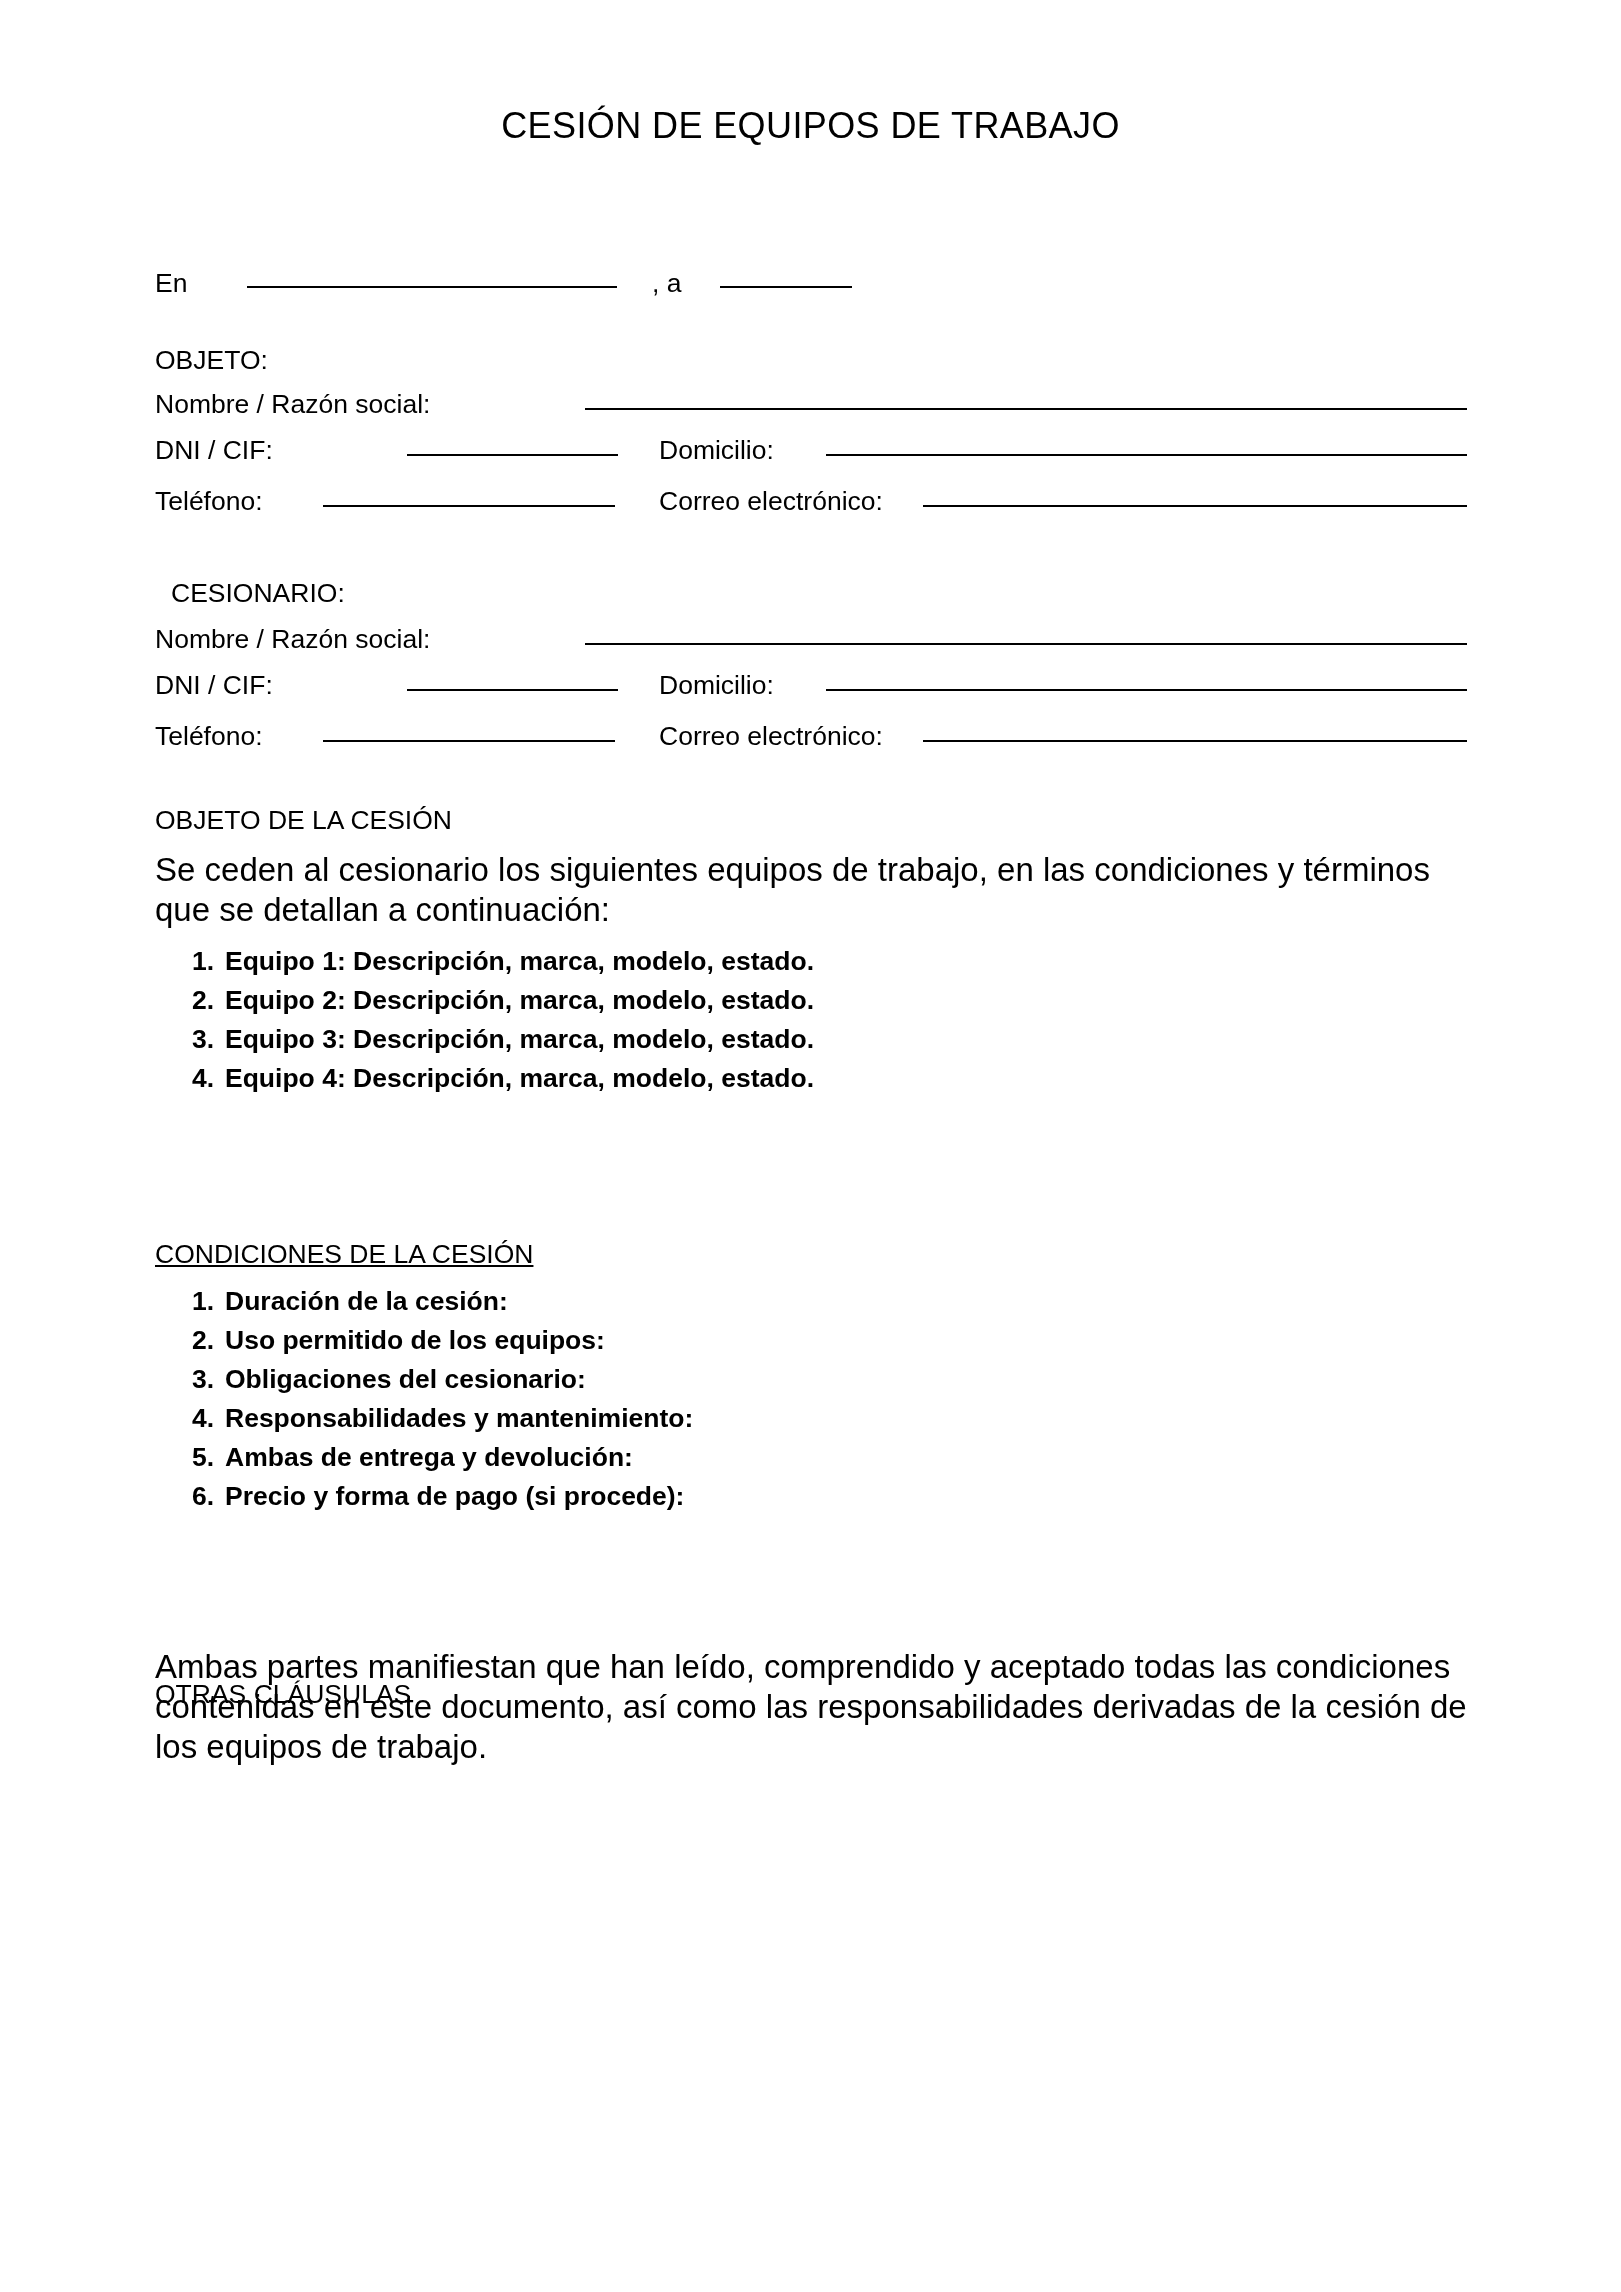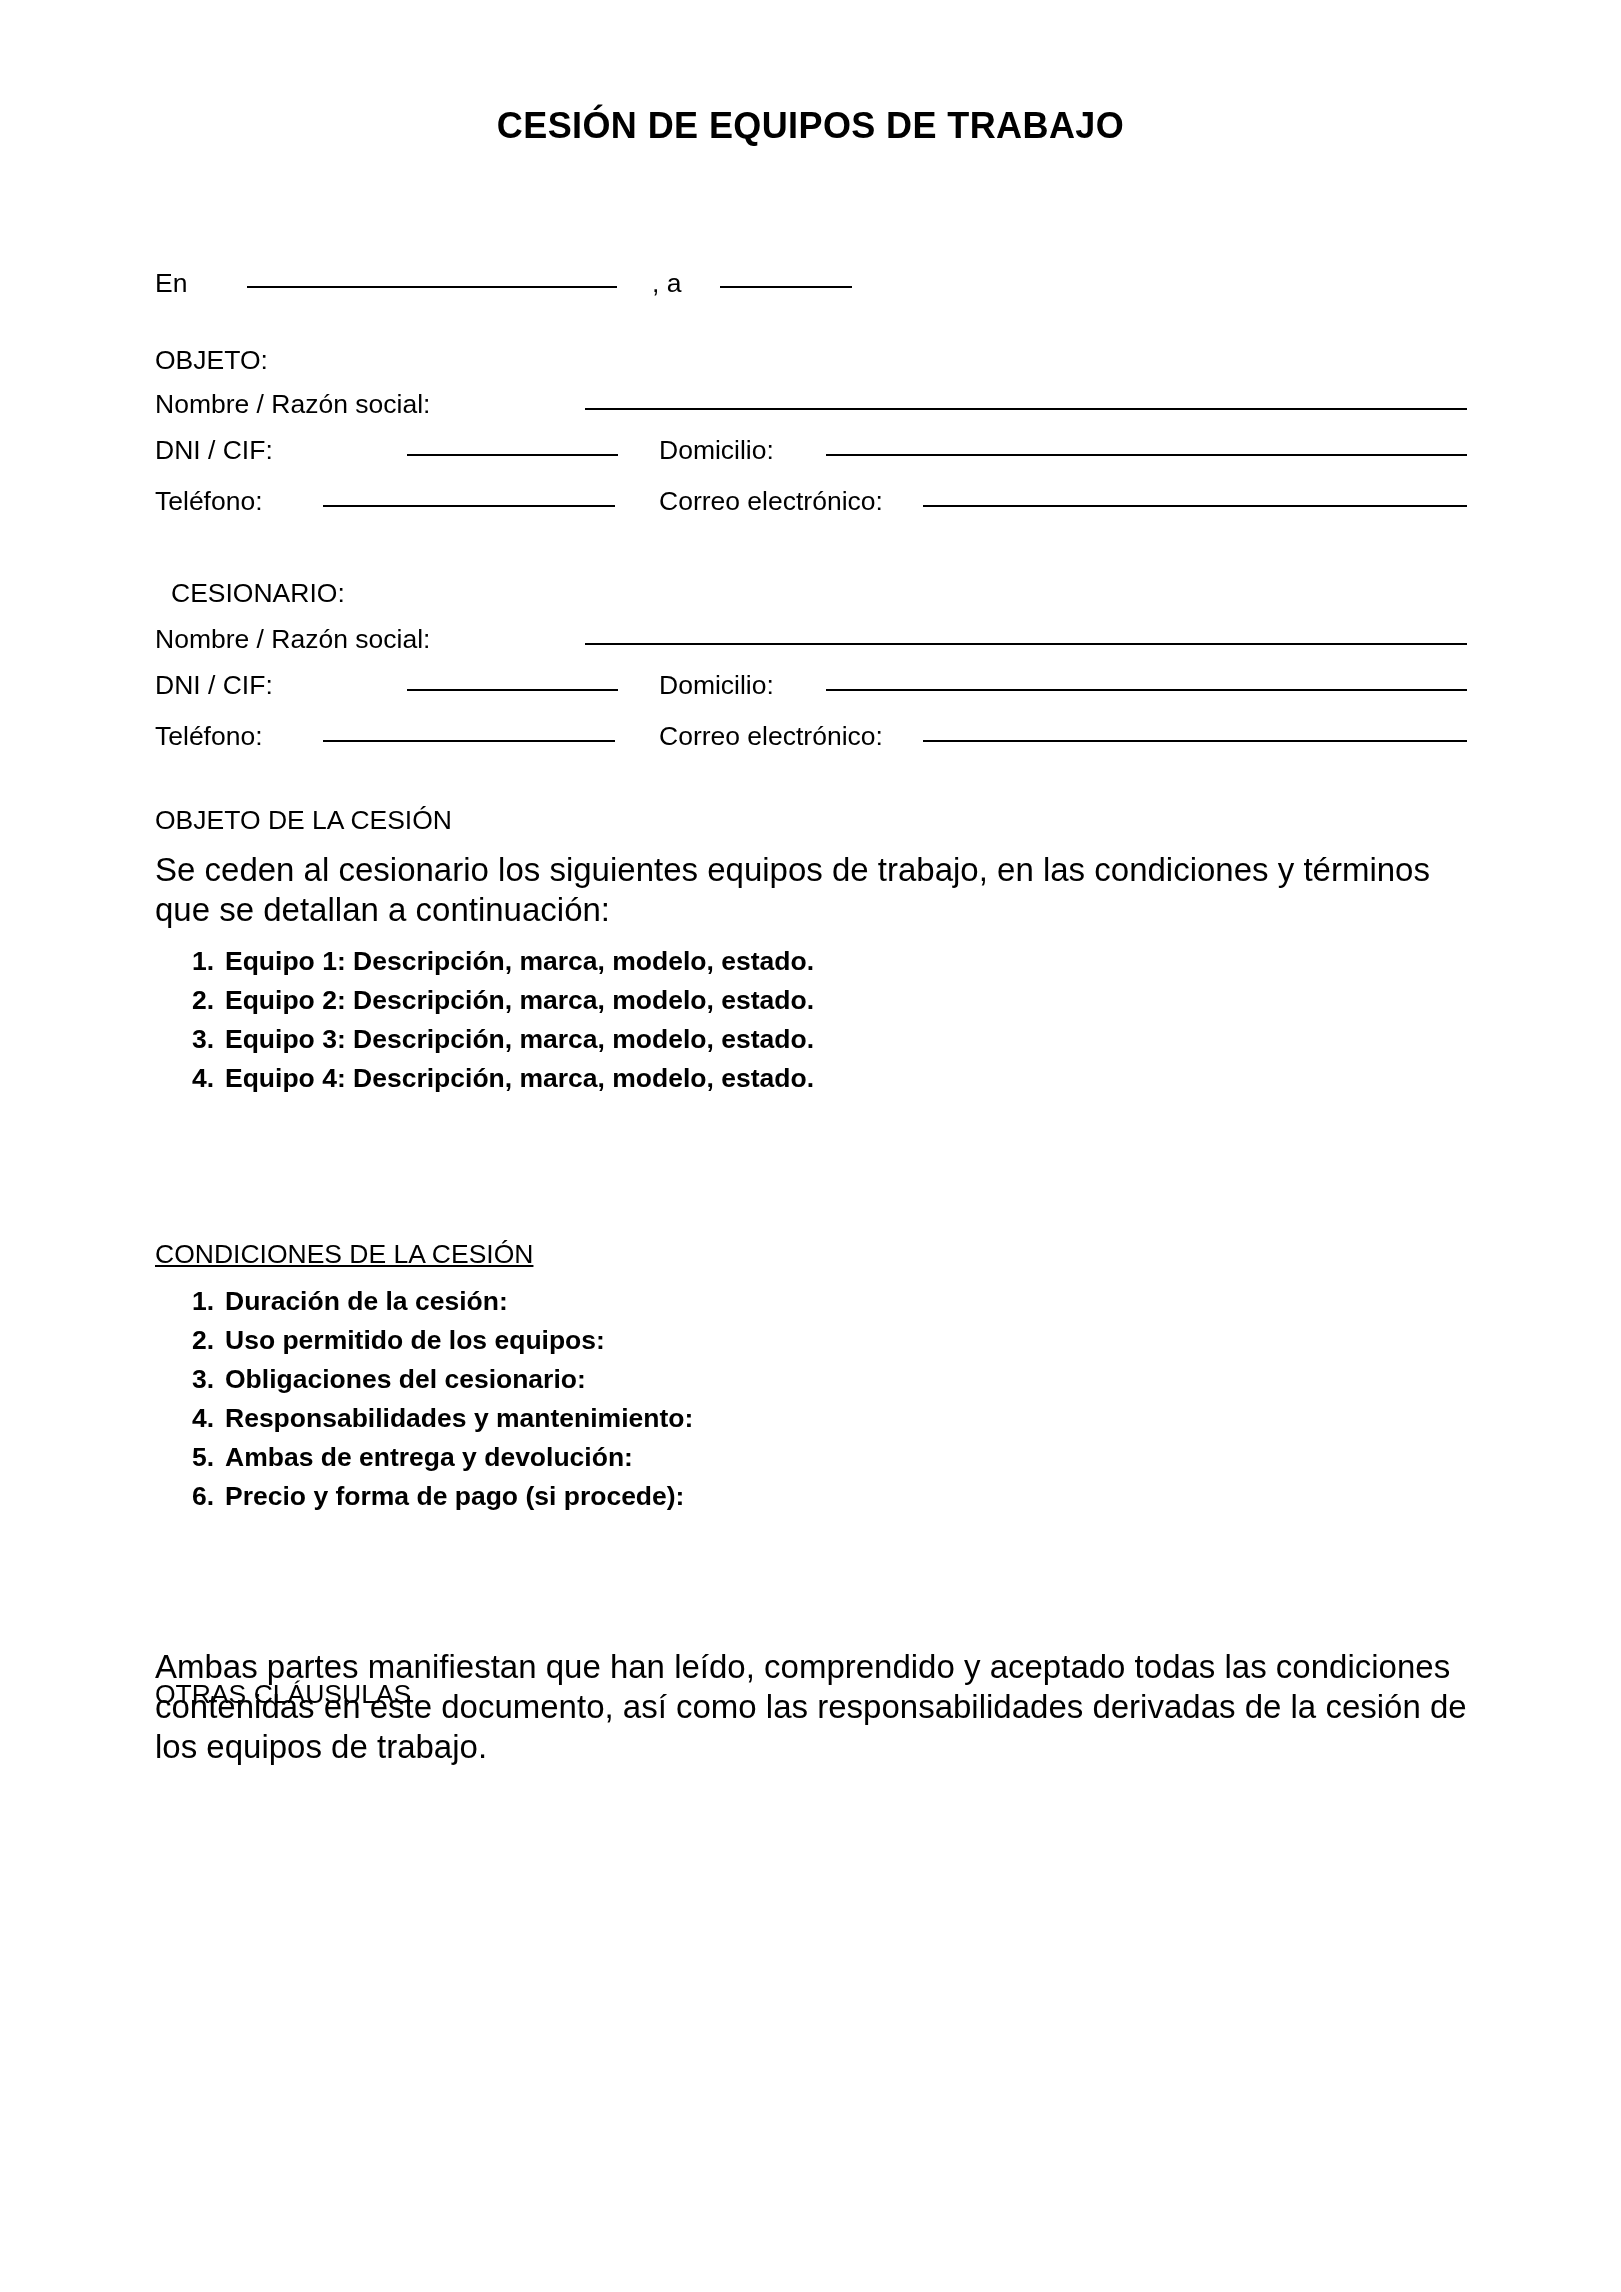--- a/index.html
+++ b/index.html
@@ -22,21 +22,21 @@
   }
 
   
   .doc-title {
     position: absolute;
     left: 0;
     top: 108px;
     width: 1621px;
     text-align: center;
     font-size: 36px;
-    font-weight: 700;
+    font-weight: 400;
     letter-spacing: 0.4px;
     line-height: 1;
     white-space: nowrap;
   }
 
   
   .txt {
     position: absolute;
     font-size: 26.5px;
     line-height: 33px;

